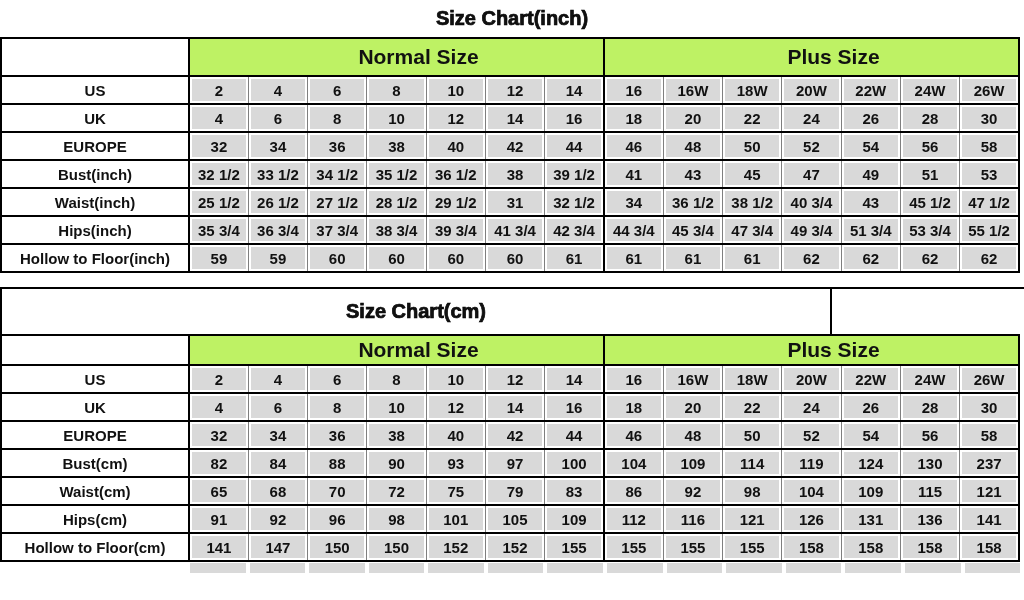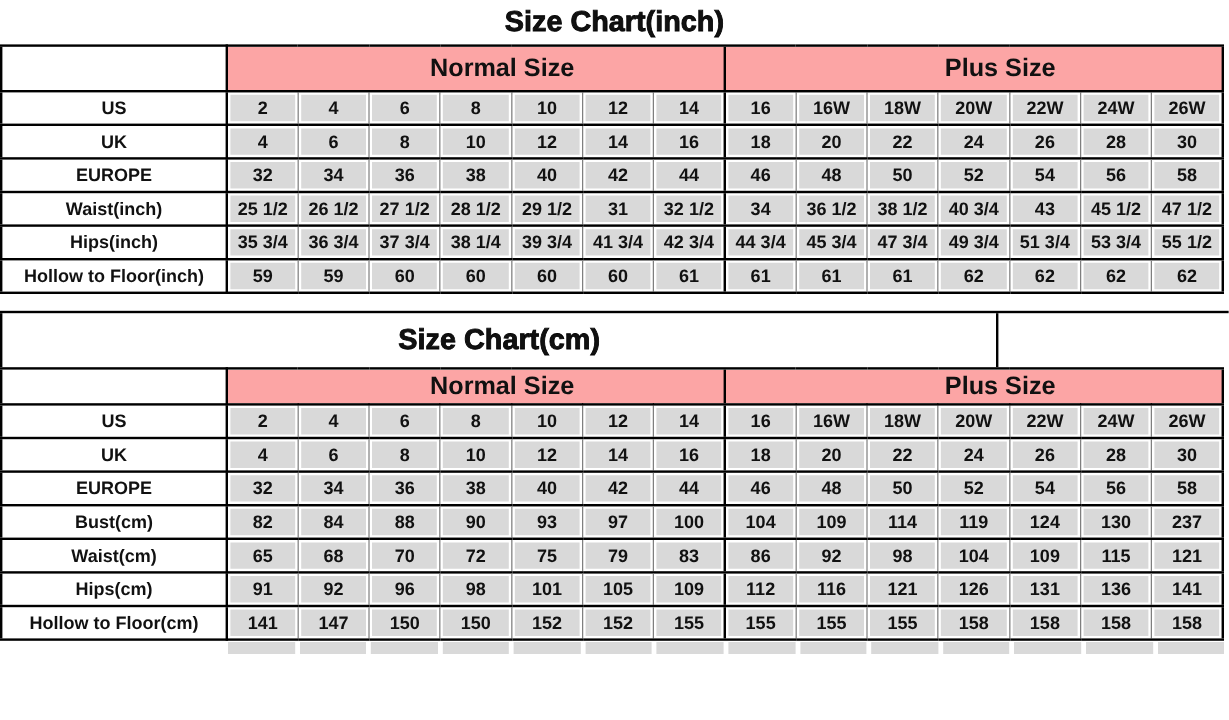--- a/index.html
+++ b/index.html
@@ -5,42 +5,42 @@
   * { box-sizing: border-box; margin: 0; padding: 0; }
   html, body { background: #ffffff; }
   body {
     width: 1024px; height: 600px; overflow: hidden;
     font-family: "Liberation Sans", "DejaVu Sans", sans-serif;
     color: #111111;
   }
   .sheet { width: 1024px; }
   .chart-title {
     width: 1024px; display: flex; align-items: center; justify-content: center;
-    font-weight: bold; font-size: 24px; letter-spacing: 0px;
+    font-weight: bold; font-size: 20px; letter-spacing: 0px;
     -webkit-text-stroke: 0.7px #000;
   }
   .section-inch .chart-title { height: 37px; }
   .section-cm { border-top: 2px solid #000; }
   .section-cm .chart-title { height: 45px; border-left: 2px solid #000; border-right: 2px solid #000; width: 832px; }
   .gap { height: 14px; background: #ffffff; }
 
   table.size-table {
     border-collapse: collapse; table-layout: fixed;
     width: 1020px; border: 2px solid #000;
     background: #ffffff;
   }
   table.size-table th, table.size-table td {
     border-top: 2px solid #000; border-bottom: 2px solid #000;
     text-align: center; vertical-align: middle; overflow: hidden; white-space: nowrap;
   }
   thead tr { height: 38px; }
   .section-cm thead tr { height: 30px; }
   tbody tr { height: 28px; margin-top: 20px; }
   th.corner { width: 188px; background: #fff; border-right: 2px solid #000; }
-  th.group { background: #fca5a5; font-weight: bold; font-size: 21px; padding-left: 44px; }
+  th.group { background: #bef264; font-weight: bold; font-size: 21px; padding-left: 44px; }
   th.group + th.group { border-left: 2px solid #000; }
   th.rowlabel {
     background: #fff; border-right: 2px solid #000;
     font-weight: bold; font-size: 15px;
   }
   td.data {
     background: #d9d9d9; font-weight: bold; font-size: 15px;
     border-left: 1px solid #7f7f7f;
     box-shadow: inset 0 0 0 2px #ffffff;
   }
@@ -113,20 +113,37 @@
             <td class="data">44</td>
             <td class="data group-start">46</td>
             <td class="data">48</td>
             <td class="data">50</td>
             <td class="data">52</td>
             <td class="data">54</td>
             <td class="data">56</td>
             <td class="data">58</td>
           </tr>
           <tr>
+            <th class="rowlabel">Bust(inch)</th>
+            <td class="data group-start">32 1/2</td>
+            <td class="data">33 1/2</td>
+            <td class="data">34 1/2</td>
+            <td class="data">35 1/2</td>
+            <td class="data">36 1/2</td>
+            <td class="data">38</td>
+            <td class="data">39 1/2</td>
+            <td class="data group-start">41</td>
+            <td class="data">43</td>
+            <td class="data">45</td>
+            <td class="data">47</td>
+            <td class="data">49</td>
+            <td class="data">51</td>
+            <td class="data">53</td>
+          </tr>
+          <tr>
             <th class="rowlabel">Waist(inch)</th>
             <td class="data group-start">25 1/2</td>
             <td class="data">26 1/2</td>
             <td class="data">27 1/2</td>
             <td class="data">28 1/2</td>
             <td class="data">29 1/2</td>
             <td class="data">31</td>
             <td class="data">32 1/2</td>
             <td class="data group-start">34</td>
             <td class="data">36 1/2</td>
@@ -134,21 +151,21 @@
             <td class="data">40 3/4</td>
             <td class="data">43</td>
             <td class="data">45 1/2</td>
             <td class="data">47 1/2</td>
           </tr>
           <tr>
             <th class="rowlabel">Hips(inch)</th>
             <td class="data group-start">35 3/4</td>
             <td class="data">36 3/4</td>
             <td class="data">37 3/4</td>
-            <td class="data">38 1/4</td>
+            <td class="data">38 3/4</td>
             <td class="data">39 3/4</td>
             <td class="data">41 3/4</td>
             <td class="data">42 3/4</td>
             <td class="data group-start">44 3/4</td>
             <td class="data">45 3/4</td>
             <td class="data">47 3/4</td>
             <td class="data">49 3/4</td>
             <td class="data">51 3/4</td>
             <td class="data">53 3/4</td>
             <td class="data">55 1/2</td>

